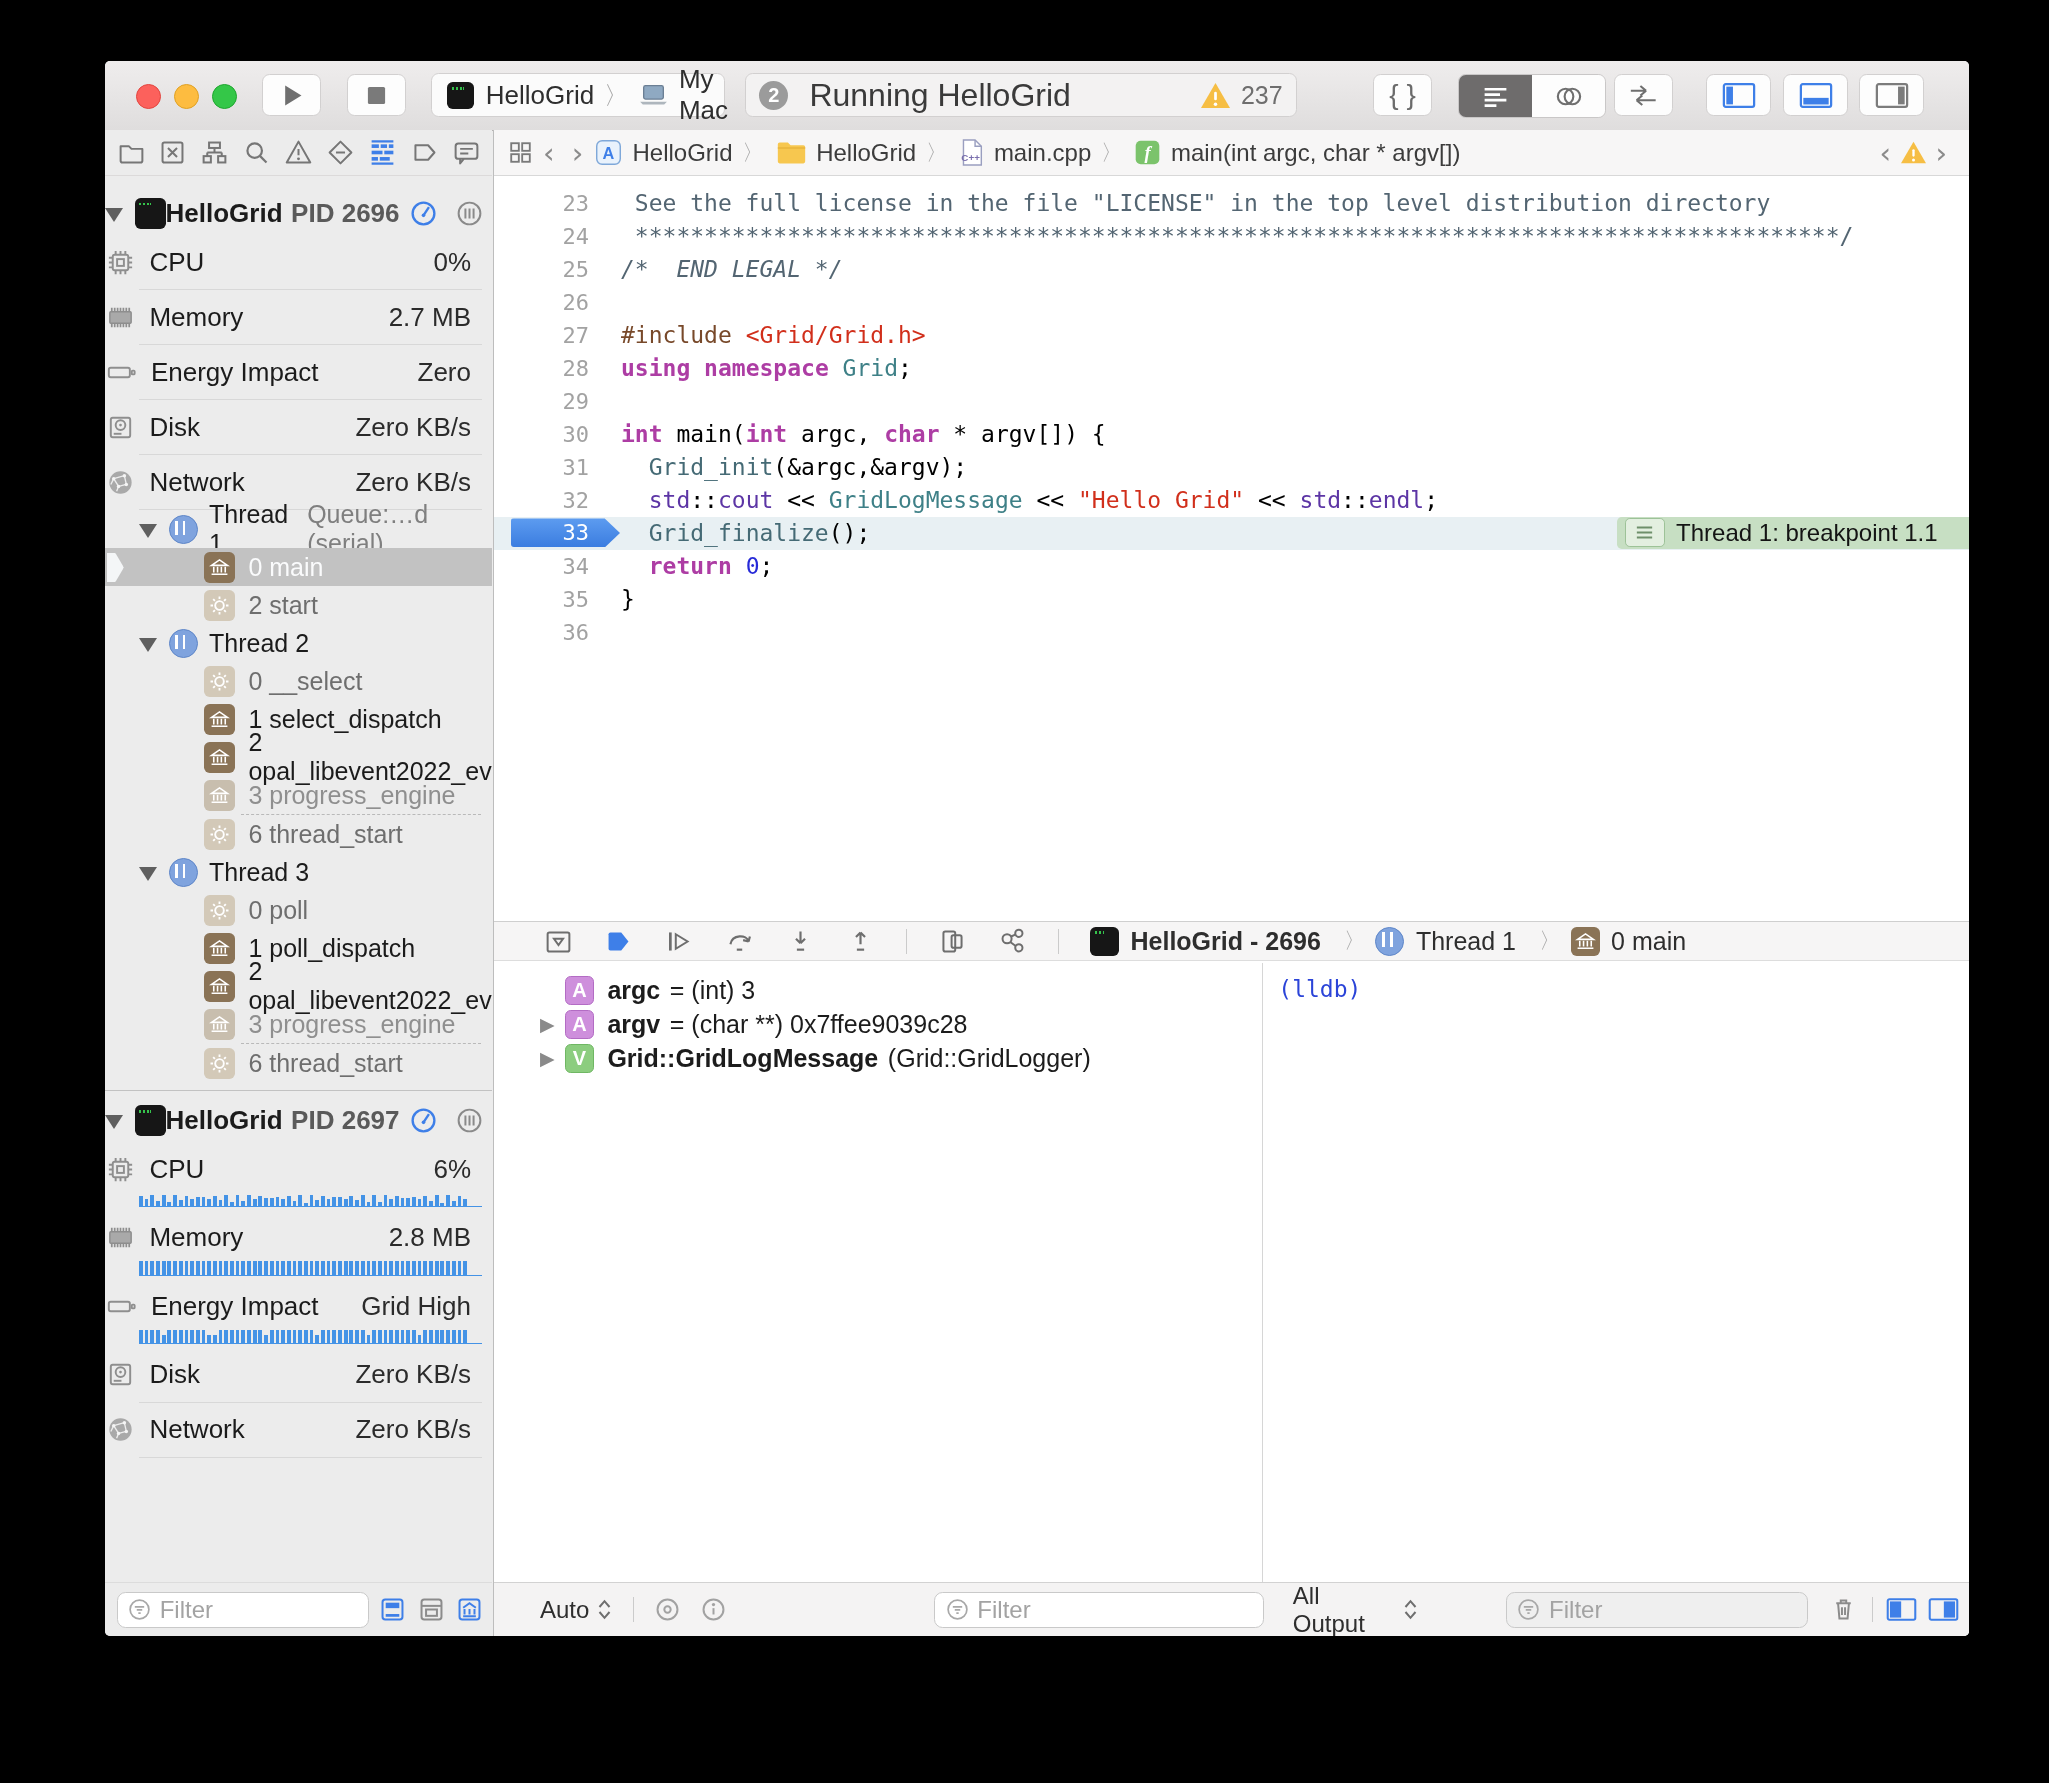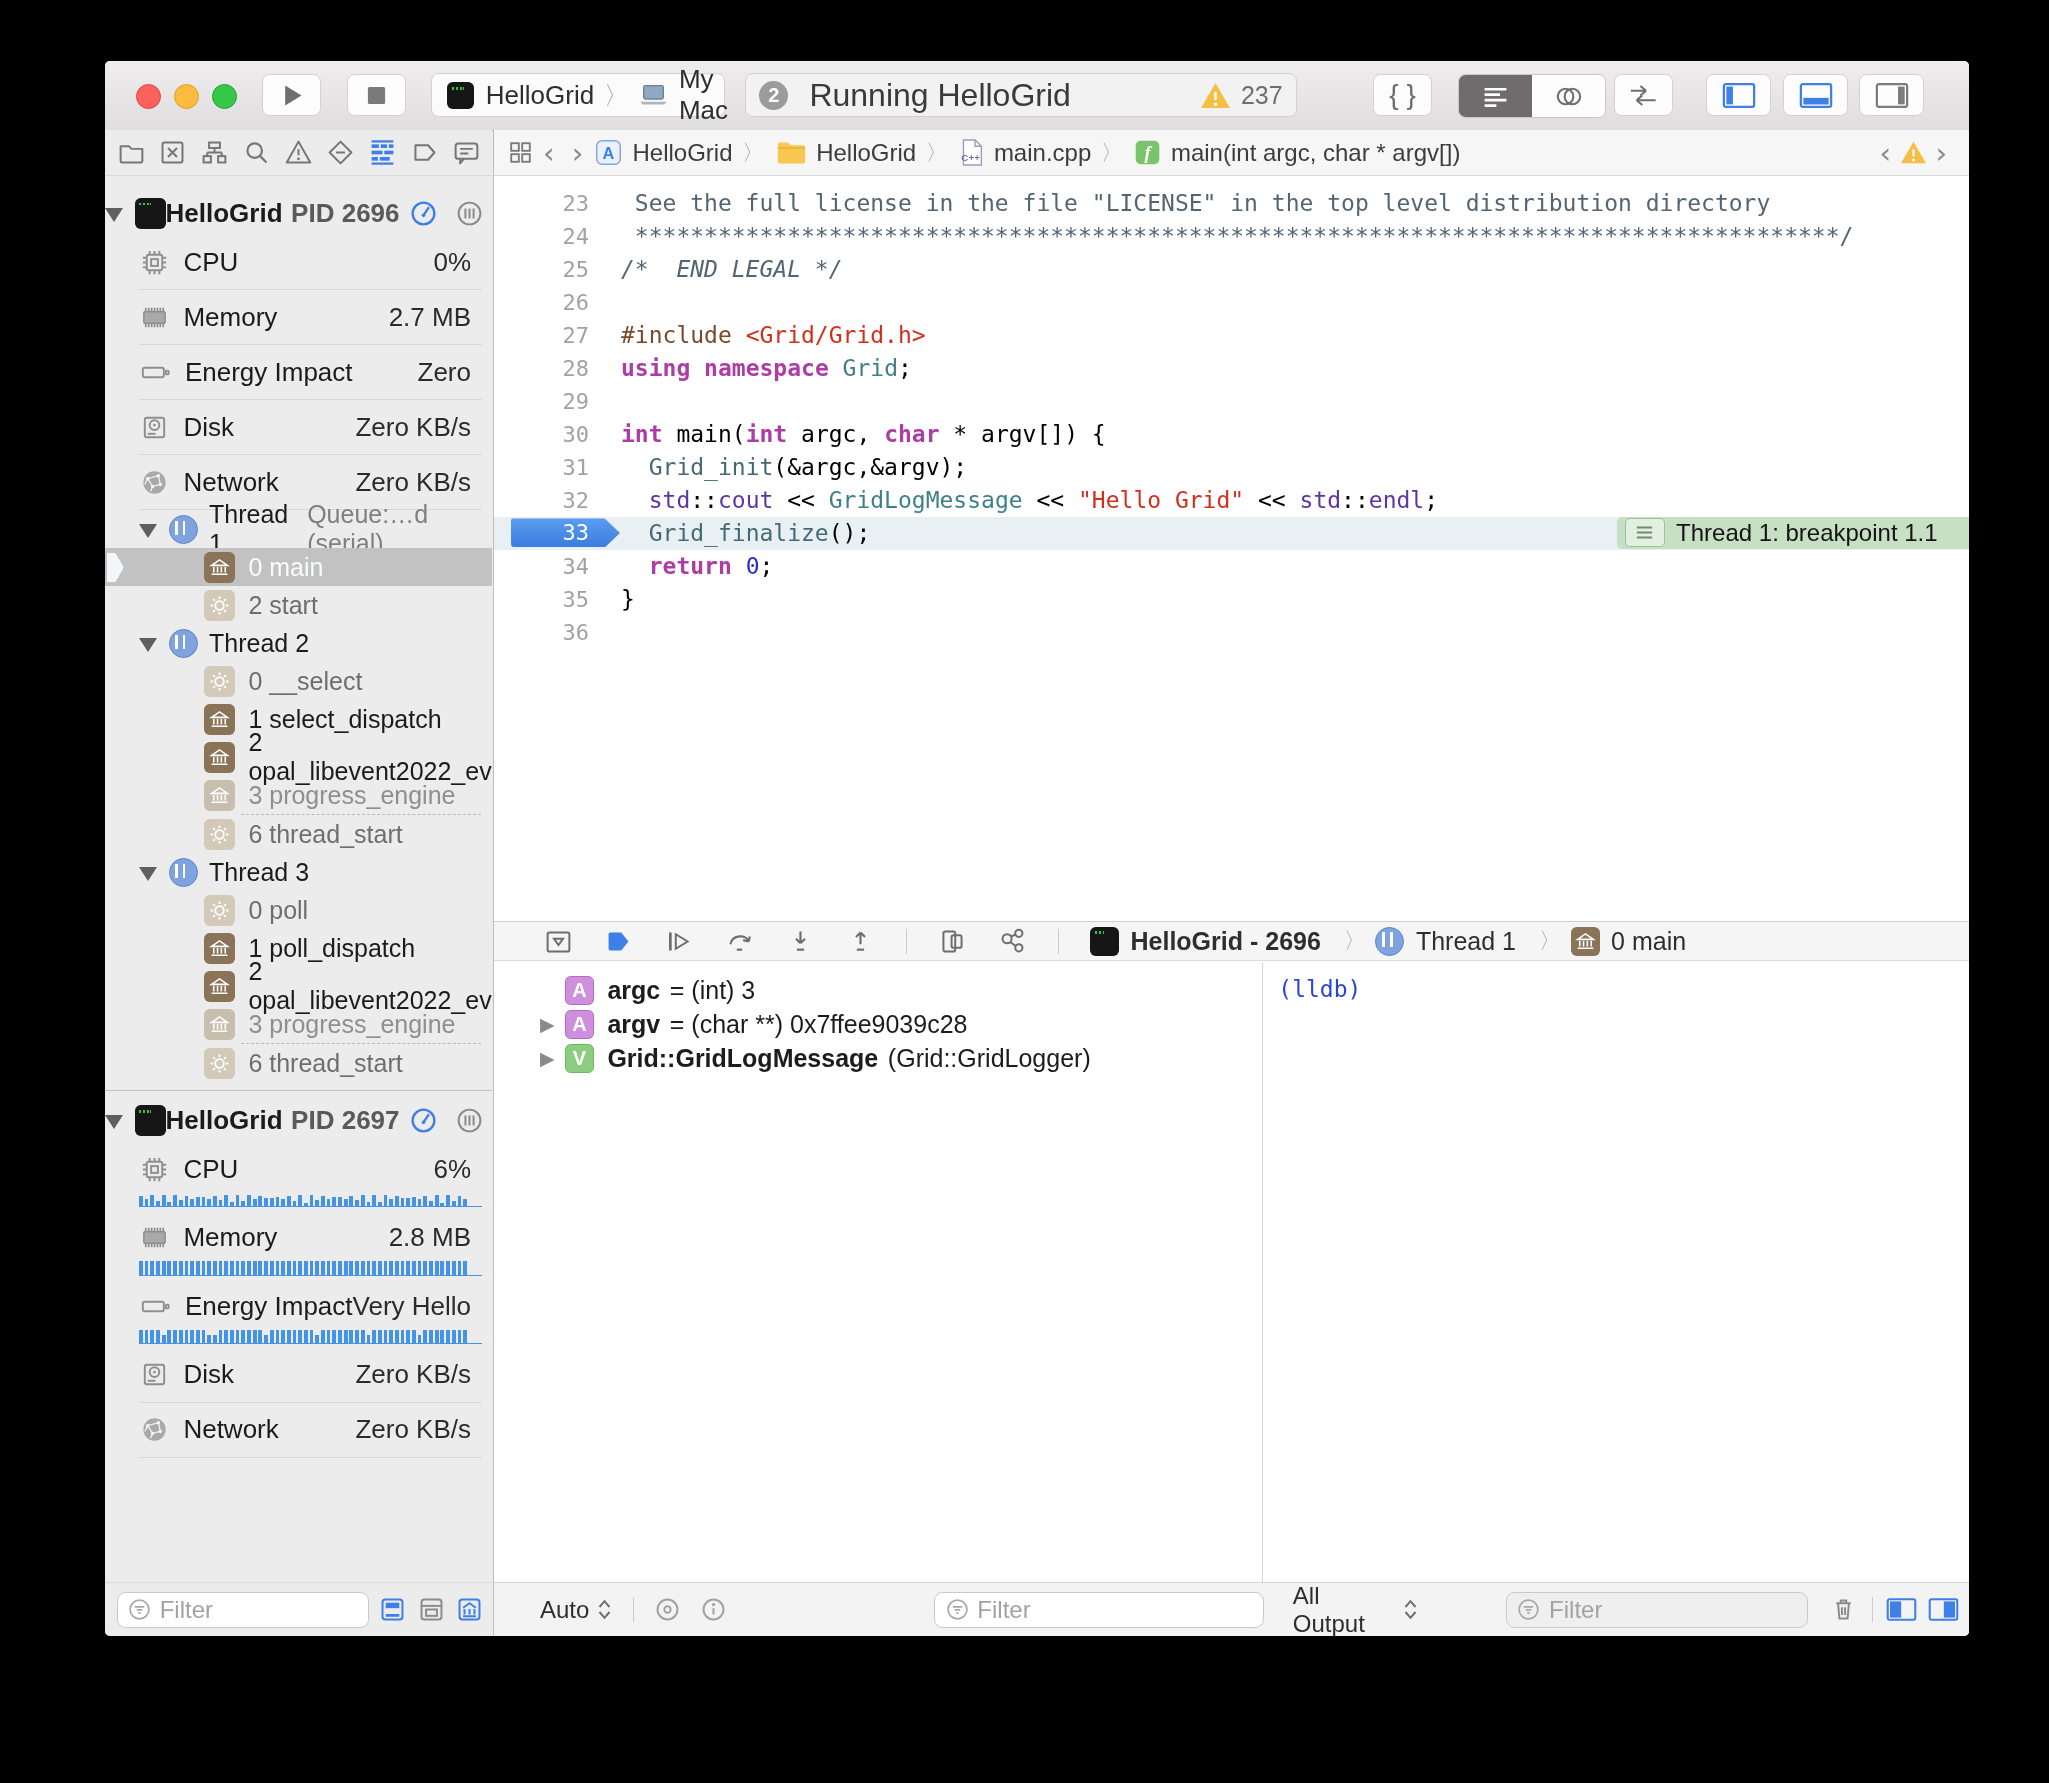--- a/index.html
+++ b/index.html
@@ -26,21 +26,21 @@
   .navigator{position:absolute;left:0;top:69px;width:387px;bottom:0;background:#ECECEC;}
   .nav-iconbar{position:absolute;left:0;top:0;width:100%;height:46px;display:flex;align-items:center;
     justify-content:space-between;padding:0 11.5px;box-sizing:border-box;border-bottom:1px solid #DCDADA;}
   .nav-list{position:absolute;left:0;top:46px;width:100%;height:1406px;overflow:hidden;font-size:25px;color:#1B1B1B;}
   .nrow{display:flex;align-items:center;position:relative;}
   .nrow .grow{flex:1}
   .phead{height:44px;font-weight:bold;font-size:26px;}
   .phead .pid{color:#5A5A5A;margin-left:8.6px;}
   .tri{display:inline-block;width:0;height:0;border-top:14.3px solid #5F5F5F;
     border-left:9.6px solid transparent;border-right:9.6px solid transparent;margin-right:11.5px;transform:translateY(1.9px);}
-  .statrow{height:54px;padding-left:34px;font-size:26px;align-items:center;}
+  .statrow{height:54px;font-size:26px;align-items:center;}
   .statrow .val{margin-left:auto;padding-right:21px;color:#2B2B2B;}
   .statsep{height:1px;background:#D8D8D8;margin:0 9.6px 0 34px;}
   .barsrow{height:15.3px;margin:-5.7px 9.6px 3.8px 34px;display:flex;align-items:flex-end;gap:1.9px;border-bottom:1.9px solid #4493E6;}
   .barsrow i{display:block;width:3.8px;background:#4493E6;}
   .throw{height:38px;padding-left:34px;}
   .thdetail{color:#7F7F7F;margin-left:7.6px;}
   .framerow{height:38px;padding-left:99px;}
   .framerow.sel{background:#C2C2C2;color:#FAFBFC;}
   .framerow .flabel{margin-left:13.4px;}
   .dim{color:#6E6E6E;} .dim2{color:#8F8F8F;}
@@ -737,21 +737,21 @@
           <div class="nrow statrow">
             <span style="margin-right: 13.4px;">
               <svg width="32.5" height="31" viewBox="0 0 34 32">
                 <g fill="none" stroke="#8E8E8E" stroke-width="2">
                   <rect x="4" y="11" width="22" height="10" rx="2"></rect>
                   <rect x="28" y="14" width="3" height="4" rx="1"></rect>
                 </g>
               </svg>
             </span>
             <span>Energy Impact</span>
-            <span class="val">Very Hello</span>
+            <span class="val">Grid High</span>
           </div>
           <div class="barsrow">
             <i style="height: 13.4px;"></i>
             <i style="height: 13.4px;"></i>
             <i style="height: 13.4px;"></i>
             <i style="height: 13.4px;"></i>
             <i style="height: 7.6px;"></i>
             <i style="height: 13.4px;"></i>
             <i style="height: 13.4px;"></i>
             <i style="height: 13.4px;"></i>

